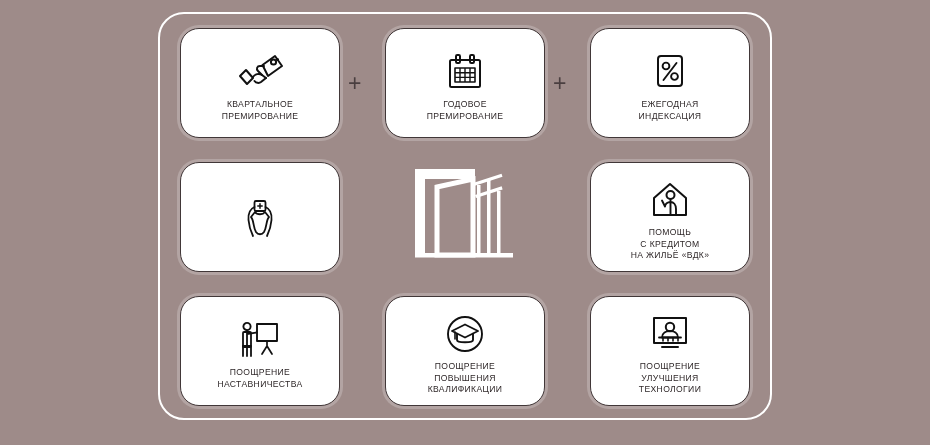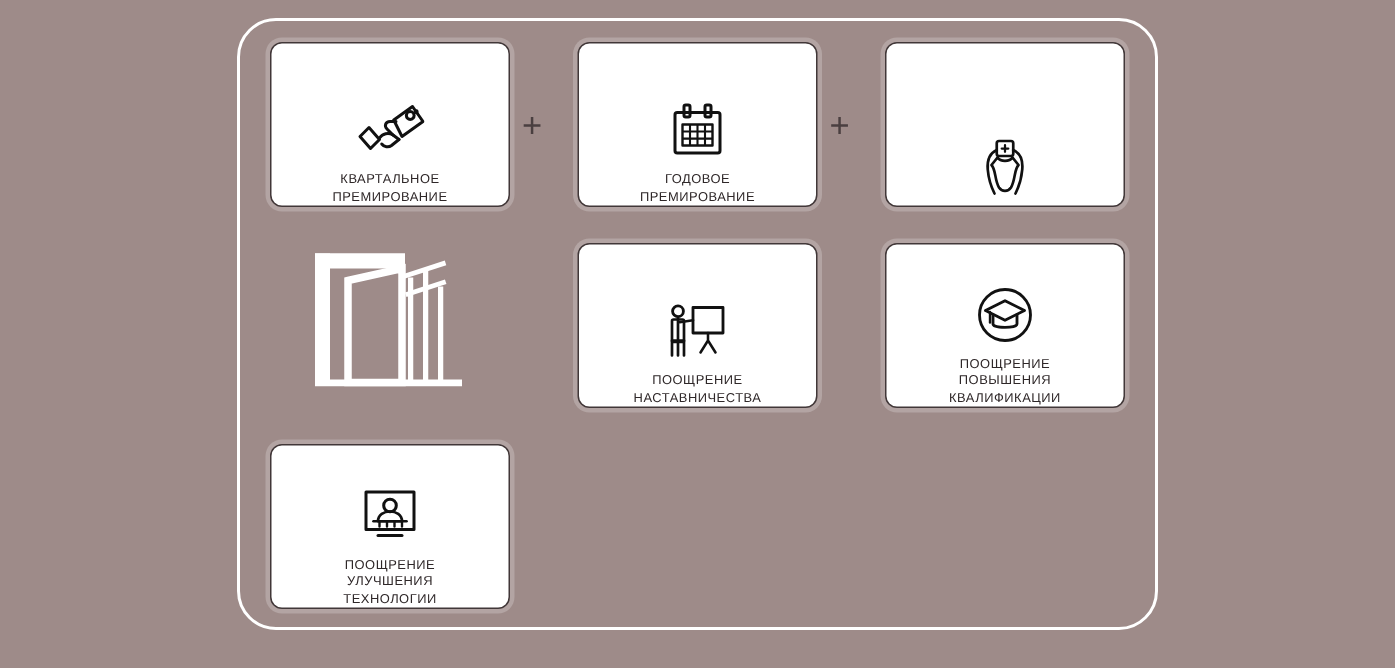--- a/index.html
+++ b/index.html
@@ -23,24 +23,24 @@
     grid-template-columns:160px 160px 160px;
     grid-template-rows:110px 110px 110px;
     column-gap:45px;row-gap:19px;
     justify-content:space-between;align-content:space-between;
   }
 
   .card{
     position:relative;
     background:#ffffff;
     border:1.5px solid #413738;
-    border-radius:8px;
+    border-radius:19px;
     box-sizing:border-box;
     display:flex;flex-direction:column;
-    align-items:center;justify-content:flex-end;
+    align-items:center;justify-content:center;
     padding-top:3px;
     box-shadow:0 0 0 3px rgba(255,255,255,0.22);
   }
 
   .icon{
     height:50px;width:64px;
     display:flex;align-items:center;justify-content:center;
     flex:0 0 auto;
   }
   .icon svg{display:block;}
@@ -110,20 +110,32 @@
           <rect x="10" y="2" width="4" height="8" rx="1.2"></rect>
           <rect x="24" y="2" width="4" height="8" rx="1.2"></rect>
           <rect x="9" y="15" width="20" height="14" stroke-width="1.6"></rect>
           <path d="M9 19.7 H29 M9 24.4 H29 M14 15 V29 M19 15 V29 M24 15 V29" stroke-width="1.4"></path>
         </svg>
       </div>
       <div class="label">ГОДОВОЕ
 ПРЕМИРОВАНИЕ</div>
     </div>
 
+    <div class="card">
+      <div class="icon">
+        <svg width="34" height="38" viewBox="0 0 34 38" fill="none" stroke="#111" stroke-width="2">
+          <rect x="5" y="3" width="24" height="30" rx="3"></rect>
+          <circle cx="13" cy="13" r="3.4" stroke-width="1.9"></circle>
+          <circle cx="21.5" cy="23.5" r="3.4" stroke-width="1.9"></circle>
+          <path d="M23.5 10 L10.5 27" stroke-width="1.9" stroke-linecap="round"></path>
+        </svg>
+      </div>
+      <div class="label">ЕЖЕГОДНАЯ
+ИНДЕКСАЦИЯ</div>
+    </div>
 
     <div class="card">
       <div class="icon">
         <svg width="36" height="40" viewBox="0 0 36 40" fill="none" stroke="#111" stroke-width="1.8" stroke-linejoin="round" stroke-linecap="round">
           <rect x="12.5" y="2" width="11" height="10" rx="1.5"></rect>
           <path d="M18 4.8 V9.2 M15.8 7 H20.2" stroke-width="1.5"></path>
           <path d="M12.5 8 C8 10, 6 15, 6.5 21 C7 27, 9 33, 11 37"></path>
           <path d="M23.5 8 C28 10, 30 15, 29.5 21 C29 27, 27 33, 25 37"></path>
           <path d="M13 13 C15 16, 21 16, 23 13 L27 18 C24 21, 25 28, 22 33 C20 36, 16 36, 14 33 C11 28, 12 21, 9 18 Z"></path>
         </svg>
@@ -145,20 +157,32 @@
           <rect x="86" y="26" width="3.5" height="64"></rect>
 
           <rect x="62" y="18" width="30" height="3.2" transform="rotate(-18 62 18)"></rect>
           <rect x="64" y="30" width="28" height="3.2" transform="rotate(-18 64 30)"></rect>
 
           <rect x="4" y="88" width="98" height="4.5"></rect>
         </g>
       </svg>
     </div>
 
+    <div class="card">
+      <div class="icon">
+        <svg width="40" height="38" viewBox="0 0 40 38" fill="none" stroke="#111" stroke-width="2" stroke-linejoin="round" stroke-linecap="round">
+          <path d="M4 17 L20 3 L36 17 V34 H4 Z"></path>
+          <circle cx="20.5" cy="14" r="4"></circle>
+          <path d="M20.5 18.5 V28 M20.5 28 V34 M26 34 V28 C26 23.5, 23.5 21, 20.5 21 C17.5 21, 15 23, 15 25.5 L12 19.5" stroke-width="1.9"></path>
+        </svg>
+      </div>
+      <div class="label">ПОМОЩЬ
+С КРЕДИТОМ
+НА ЖИЛЬЁ «ВДК»</div>
+    </div>
 
     <div class="card">
       <div class="icon">
         <svg width="42" height="40" viewBox="0 0 42 40" fill="none" stroke="#111" stroke-width="1.9" stroke-linejoin="round" stroke-linecap="round">
           <rect x="18" y="4" width="20" height="17"></rect>
           <path d="M28 21 V26 M28 26 L23 34 M28 26 L33 34" stroke-width="1.7"></path>
           <circle cx="8" cy="6.5" r="3.6"></circle>
           <path d="M8 10.5 V26 M8 26 V36 M12 36 V26 M4 36 V26 M4.5 26 H11.5 M8 14 L18 12.5" stroke-width="1.8"></path>
           <rect x="4" y="12" width="8" height="15" rx="1" fill="none" stroke-width="1.8"></rect>
         </svg>

